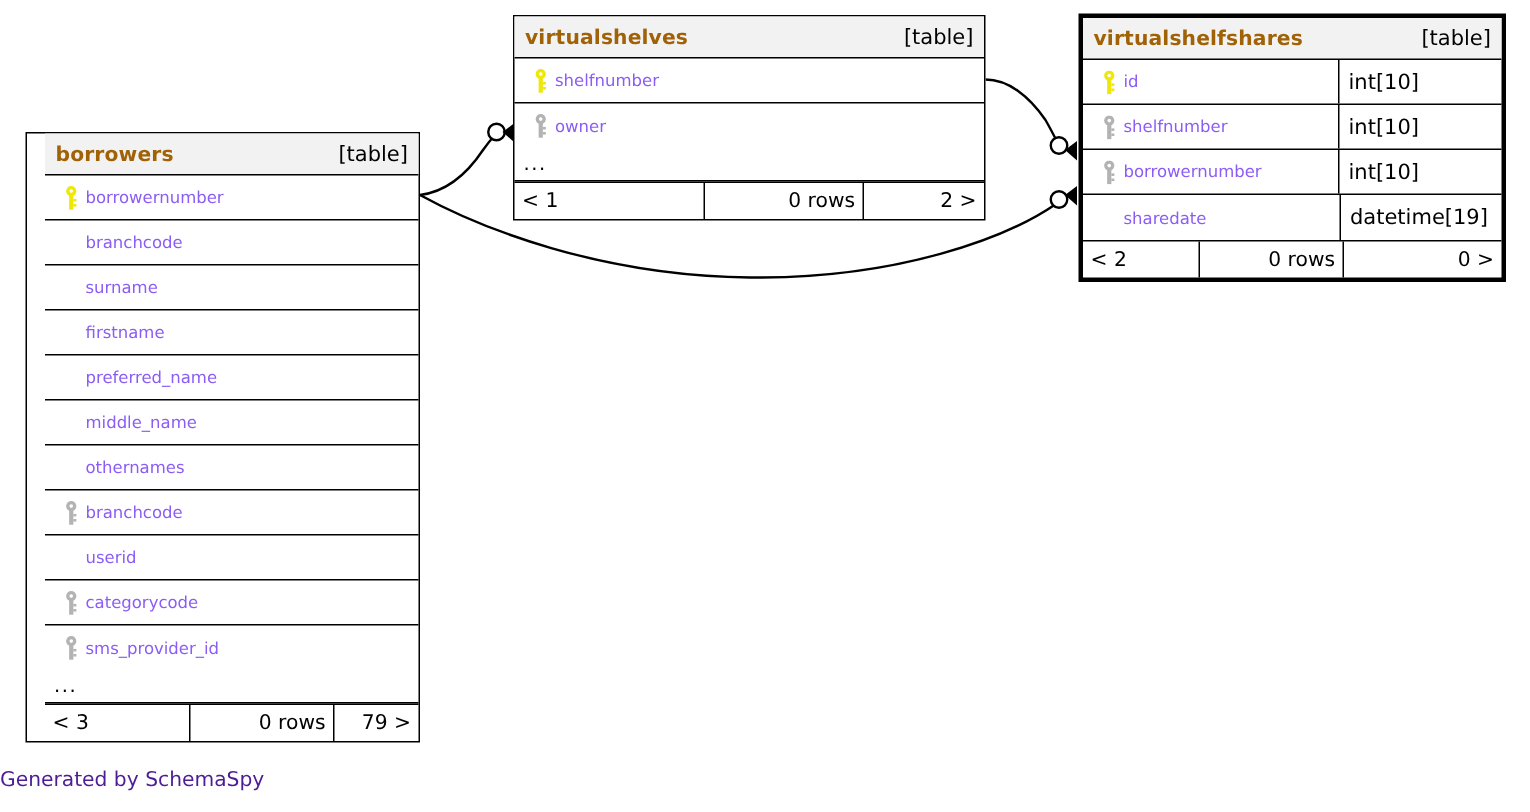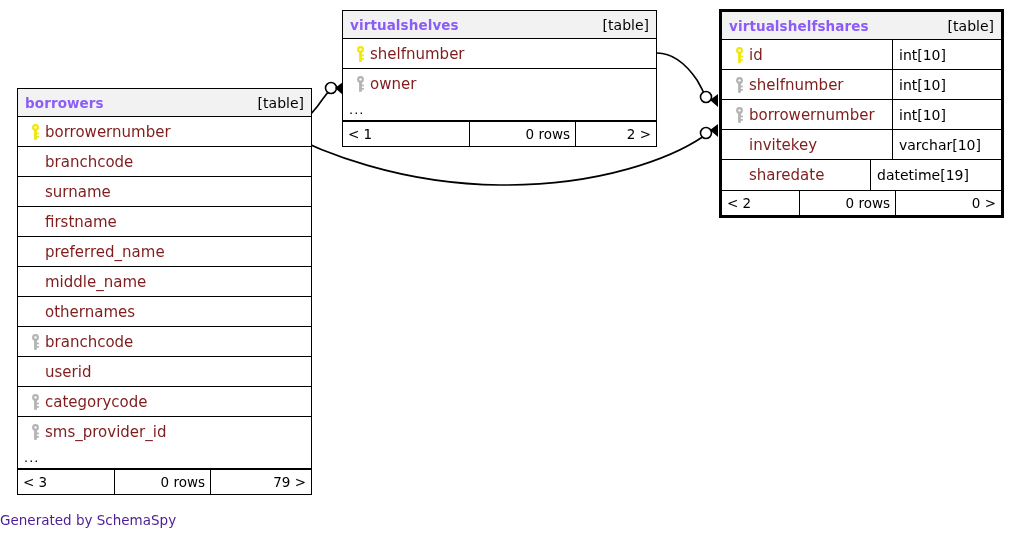--- a/index.html
+++ b/index.html
@@ -11,30 +11,30 @@
   #edges{position:absolute;left:0;top:0;width:1020px;height:541px;pointer-events:none;}
 
   .table{position:absolute;background:#ffffff;box-sizing:border-box;border:1px solid #000;}
   .table.focus{border:3px solid #000;}
 
   .thead{
     background:#f2f2f2;border-bottom:1px solid #000;
     display:flex;align-items:center;justify-content:space-between;
     padding:0 7px;box-sizing:border-box;height:28px;
   }
-  .tname{font-weight:bold;font-size:13.5px;color:#8b5cf6;letter-spacing:0.1px;}
+  .tname{font-weight:bold;font-size:13.5px;color:#a16207;letter-spacing:0.1px;}
   .ttag{font-size:14px;color:#000;}
 
   .row{
     display:flex;align-items:center;border-bottom:1px solid #000;
     height:30px;box-sizing:border-box;position:relative;
   }
   .row:last-child{border-bottom:none;}
   .rowname{display:flex;align-items:center;flex:1 1 auto;padding-left:7px;min-width:0;}
-  .collabel{font-size:15px;color:#7f1d1d;white-space:nowrap;}
+  .collabel{font-size:11px;color:#8b5cf6;white-space:nowrap;}
   .coltype{
     font-size:14px;color:#000;white-space:nowrap;
     border-left:1px solid #000;height:100%;display:flex;align-items:center;
     padding-left:6px;box-sizing:border-box;flex:0 0 auto;
   }
 
   .keyslot{width:20px;flex:0 0 20px;display:flex;align-items:center;justify-content:center;}
   .key{display:block;}
 
   .ellipsis{
@@ -76,21 +76,21 @@
   <g>
     <circle cx="706" cy="97" r="5.5" fill="#fff" stroke="#000" stroke-width="1.6"></circle>
     <path d="M718,94 L718,107 L710,100 Z" fill="#000"></path>
   </g>
   <g>
     <circle cx="706" cy="133" r="5.5" fill="#fff" stroke="#000" stroke-width="1.6"></circle>
     <path d="M718,124 L718,137 L710,130 Z" fill="#000"></path>
   </g>
 </svg>
 
-<div class="table" id="tbl-borrowers" style="left:17px;top:88px;width:295px;">
+<div class="table" id="tbl-borrowers" style="left:17px;top:88px;width:263px;padding-left:12px;">
   <div class="thead">
     <span class="tname">borrowers</span>
     <span class="ttag">[table]</span>
   </div>
   <div id="cols-borrowers">
       <div class="row">
         <span class="rowname">
           <span class="keyslot">
             <svg class="key" width="9" height="16" viewBox="0 0 9 16">
               <circle cx="4.5" cy="3.4" r="3.4" fill="#efe706"></circle>
@@ -286,30 +286,23 @@
               <rect x="5.9" y="12.0" width="2.0" height="1.7" fill="#b3b3b3"></rect>
             </svg>
           </span>
           <span class="collabel">borrowernumber</span>
         </span>
         <span class="coltype" style="width:109px;">int[10]</span>
       </div>
       <div class="row">
         <span class="rowname">
           <span class="keyslot"></span>
-          <span class="collabel">invitekey</span>
-        </span>
-        <span class="coltype" style="width:109px;">varchar[10]</span>
-      </div>
-      <div class="row">
-        <span class="rowname">
-          <span class="keyslot"></span>
           <span class="collabel">sharedate</span>
         </span>
-        <span class="coltype" style="width:131px;">datetime[19]</span>
+        <span class="coltype" style="width:108px;">datetime[19]</span>
       </div>
     </div>
   <div class="tfoot">
     <div class="fprev" style="width:78px;">&lt; 2</div>
     <div class="frows" style="width:96px;">0 rows</div>
     <div class="fnext" style="flex:1;">0 &gt;</div>
   </div>
 </div>
 
 <div class="caption">Generated by SchemaSpy</div>

